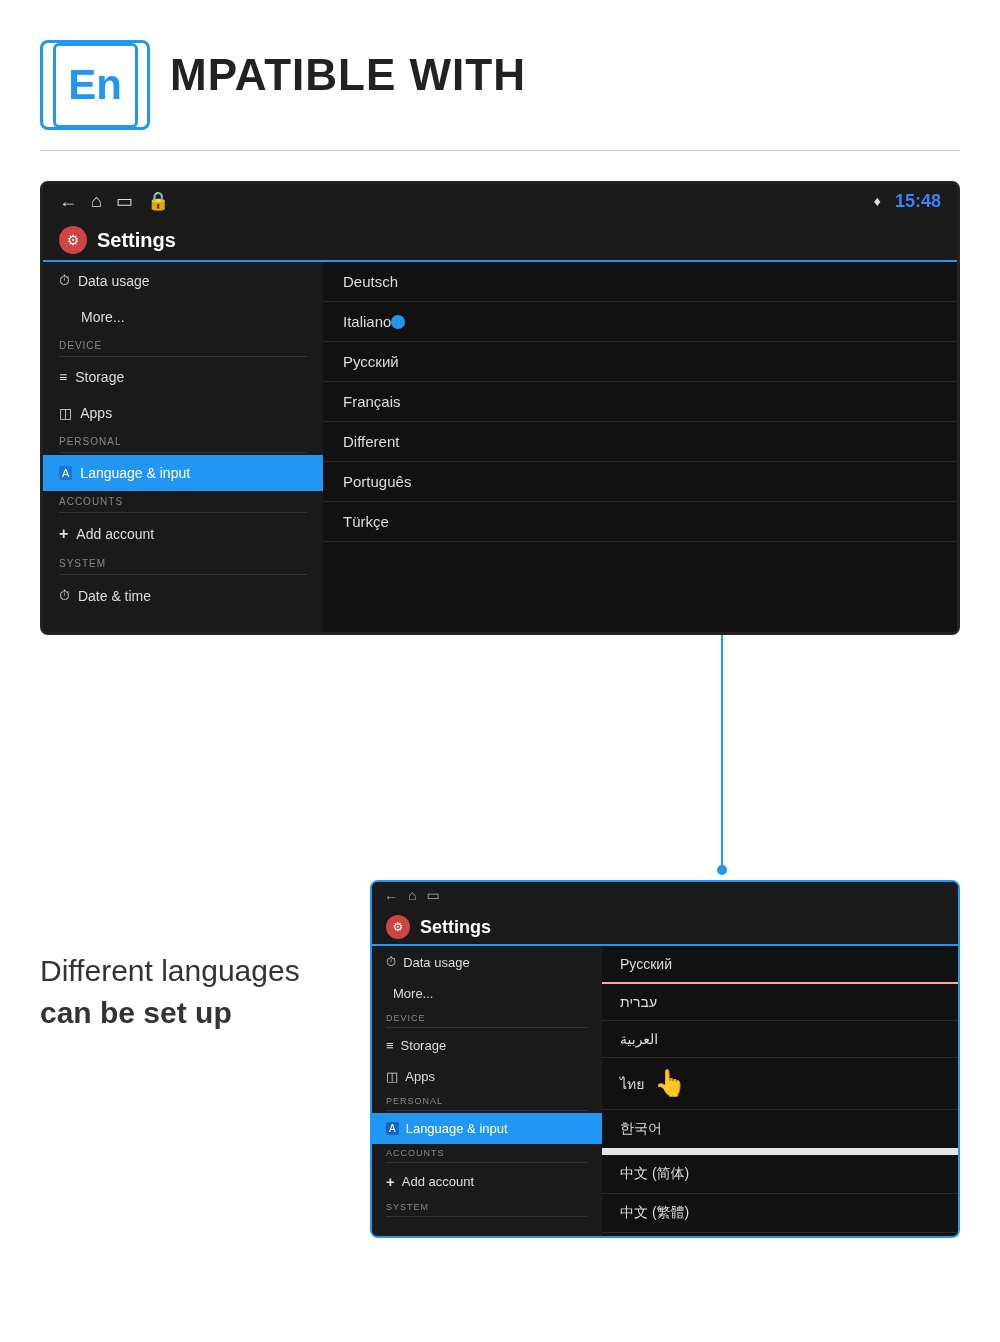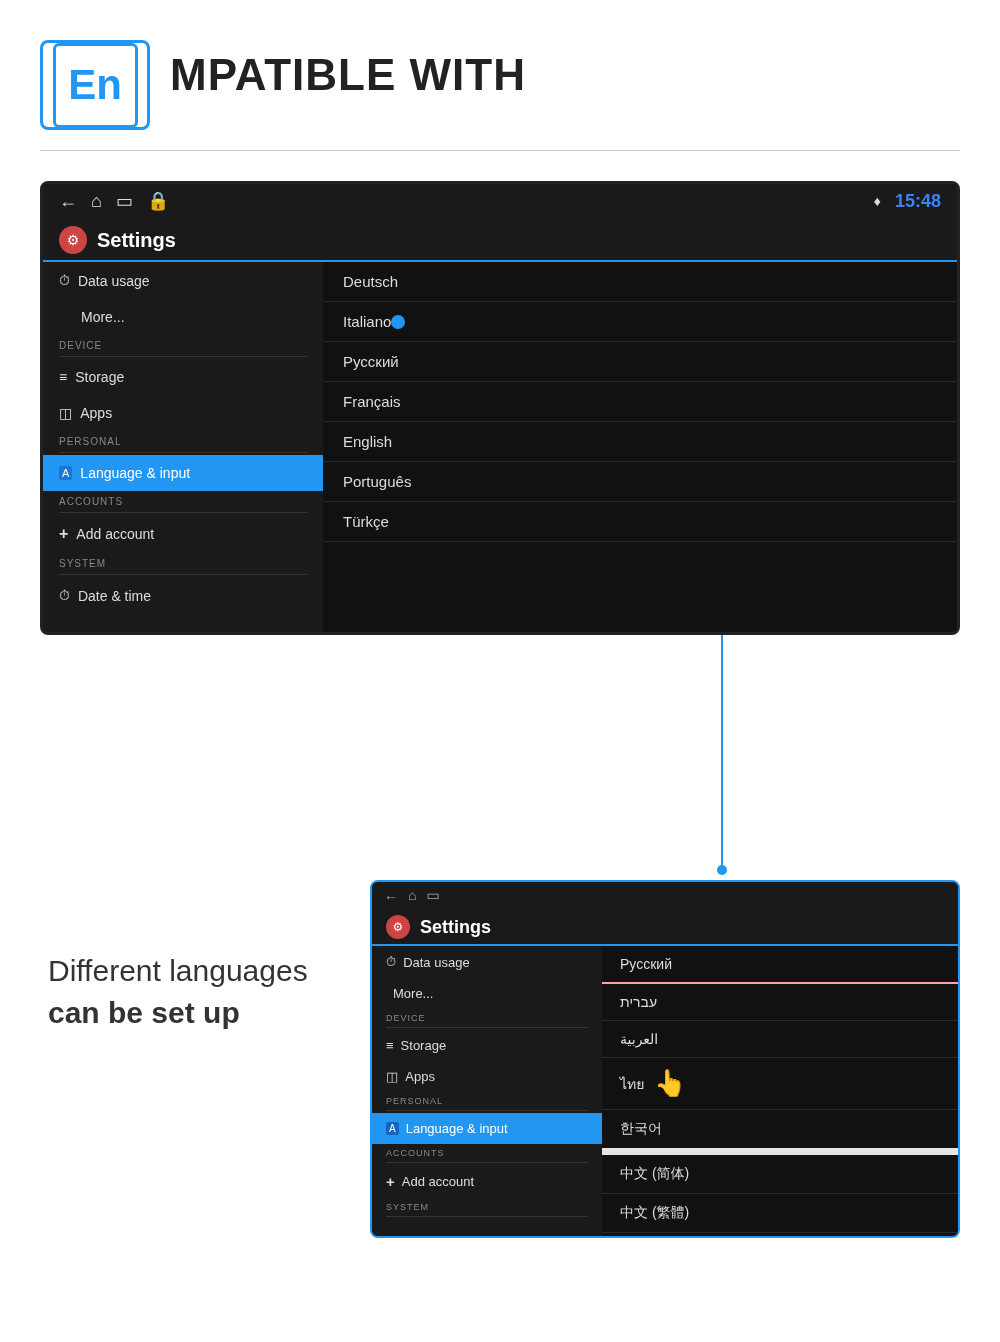--- a/index.html
+++ b/index.html
@@ -189,21 +189,20 @@
       width: 14px;
       height: 14px;
       border-radius: 50%;
       background: #2196F3;
       border: 2px solid #2196F3;
     }
     .desc-text {
       font-size: 28px;
       color: #333;
       line-height: 1.4;
-      margin-left: 8px;
     }
 
     
     .line-container {
       position: absolute;
       left: 0;
       top: 0;
       width: 1000px;
       height: 1342px;
       pointer-events: none;
@@ -298,21 +297,21 @@
         <span>Italiano</span>
         <span class="selected-dot"></span>
       </div>
       <div class="lang-item">
         <span>Русский</span>
       </div>
       <div class="lang-item">
         <span>Français</span>
       </div>
       <div class="lang-item">
-        <span>English</span>
+        <span>Different</span>
       </div>
       <div class="lang-item">
         <span>Português</span>
       </div>
       <div class="lang-item">
         <span>Türkçe</span>
       </div>
     </div>
   </div>
 </div>

